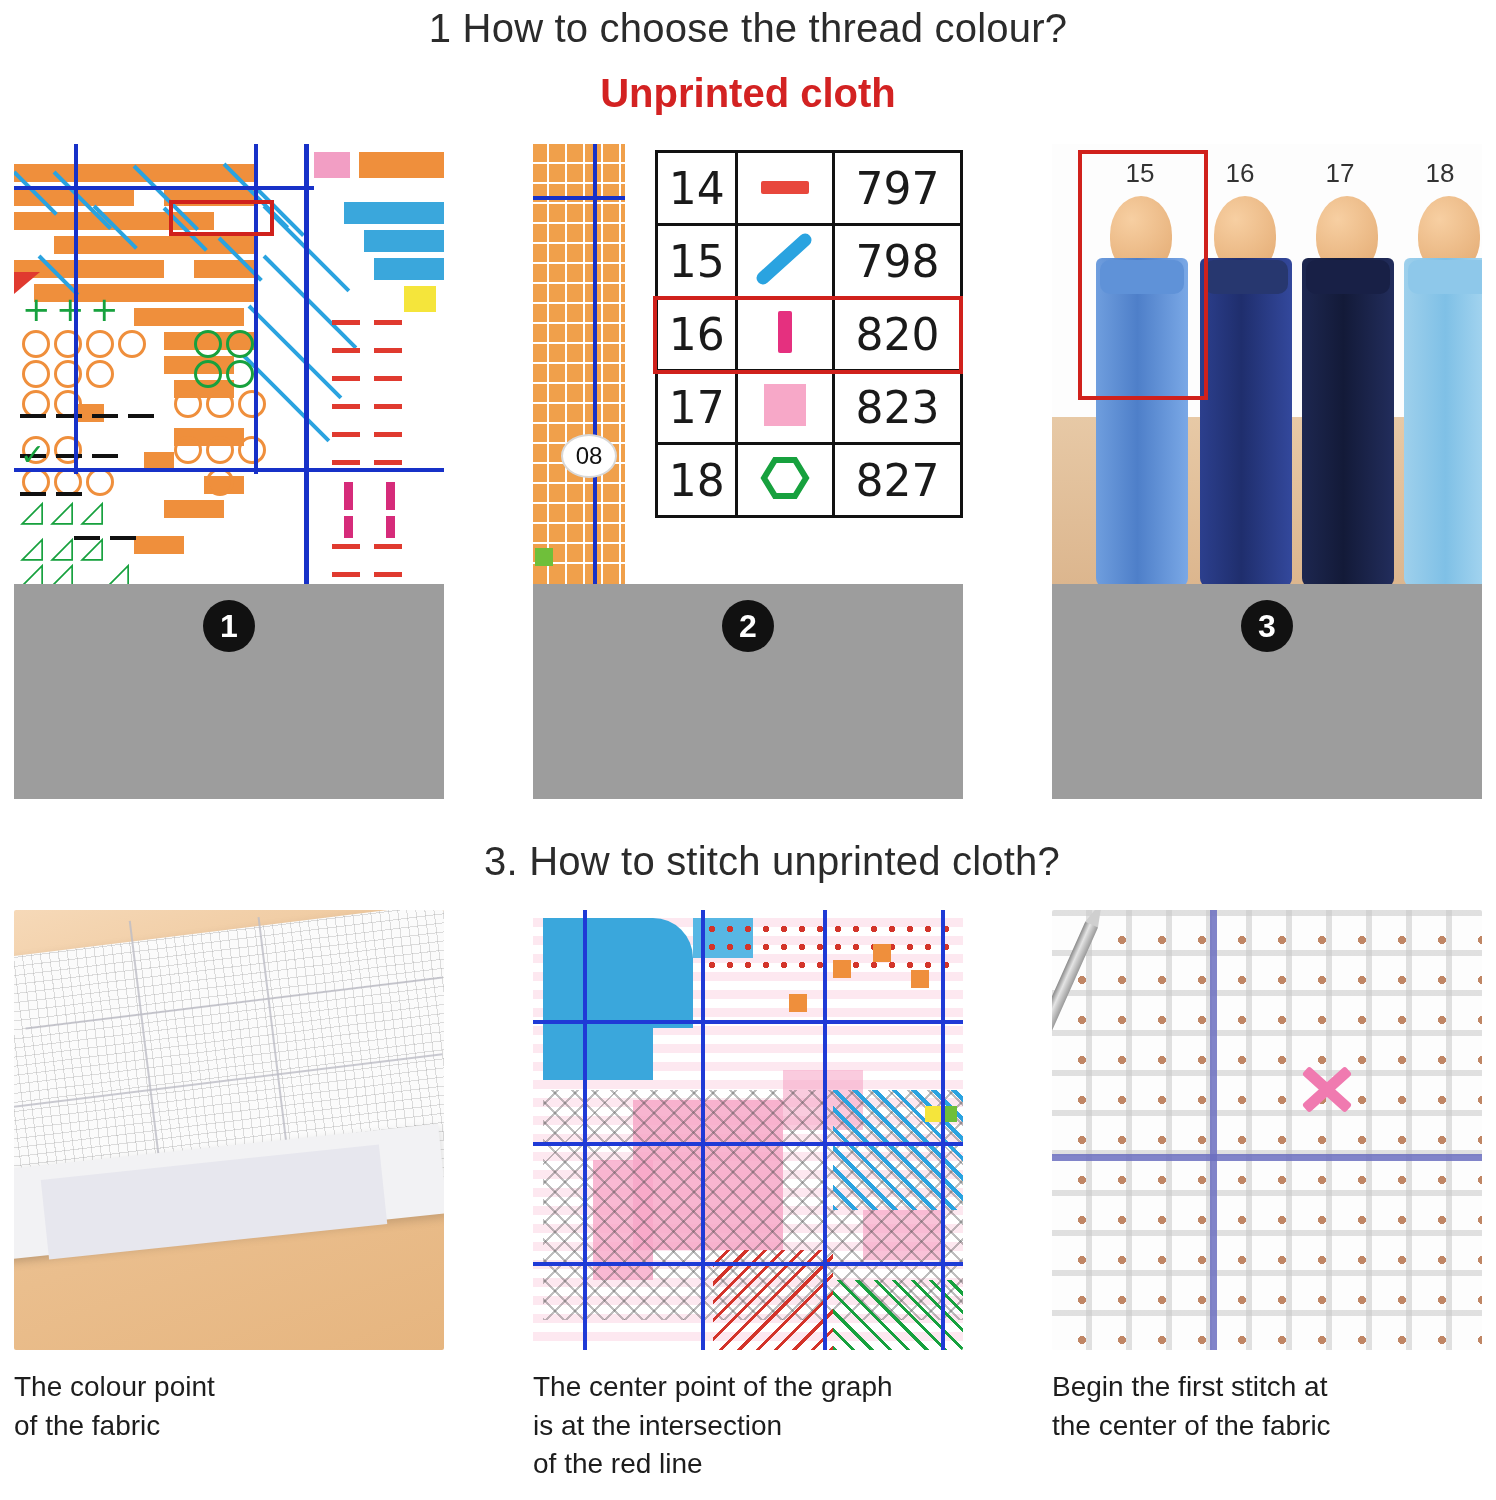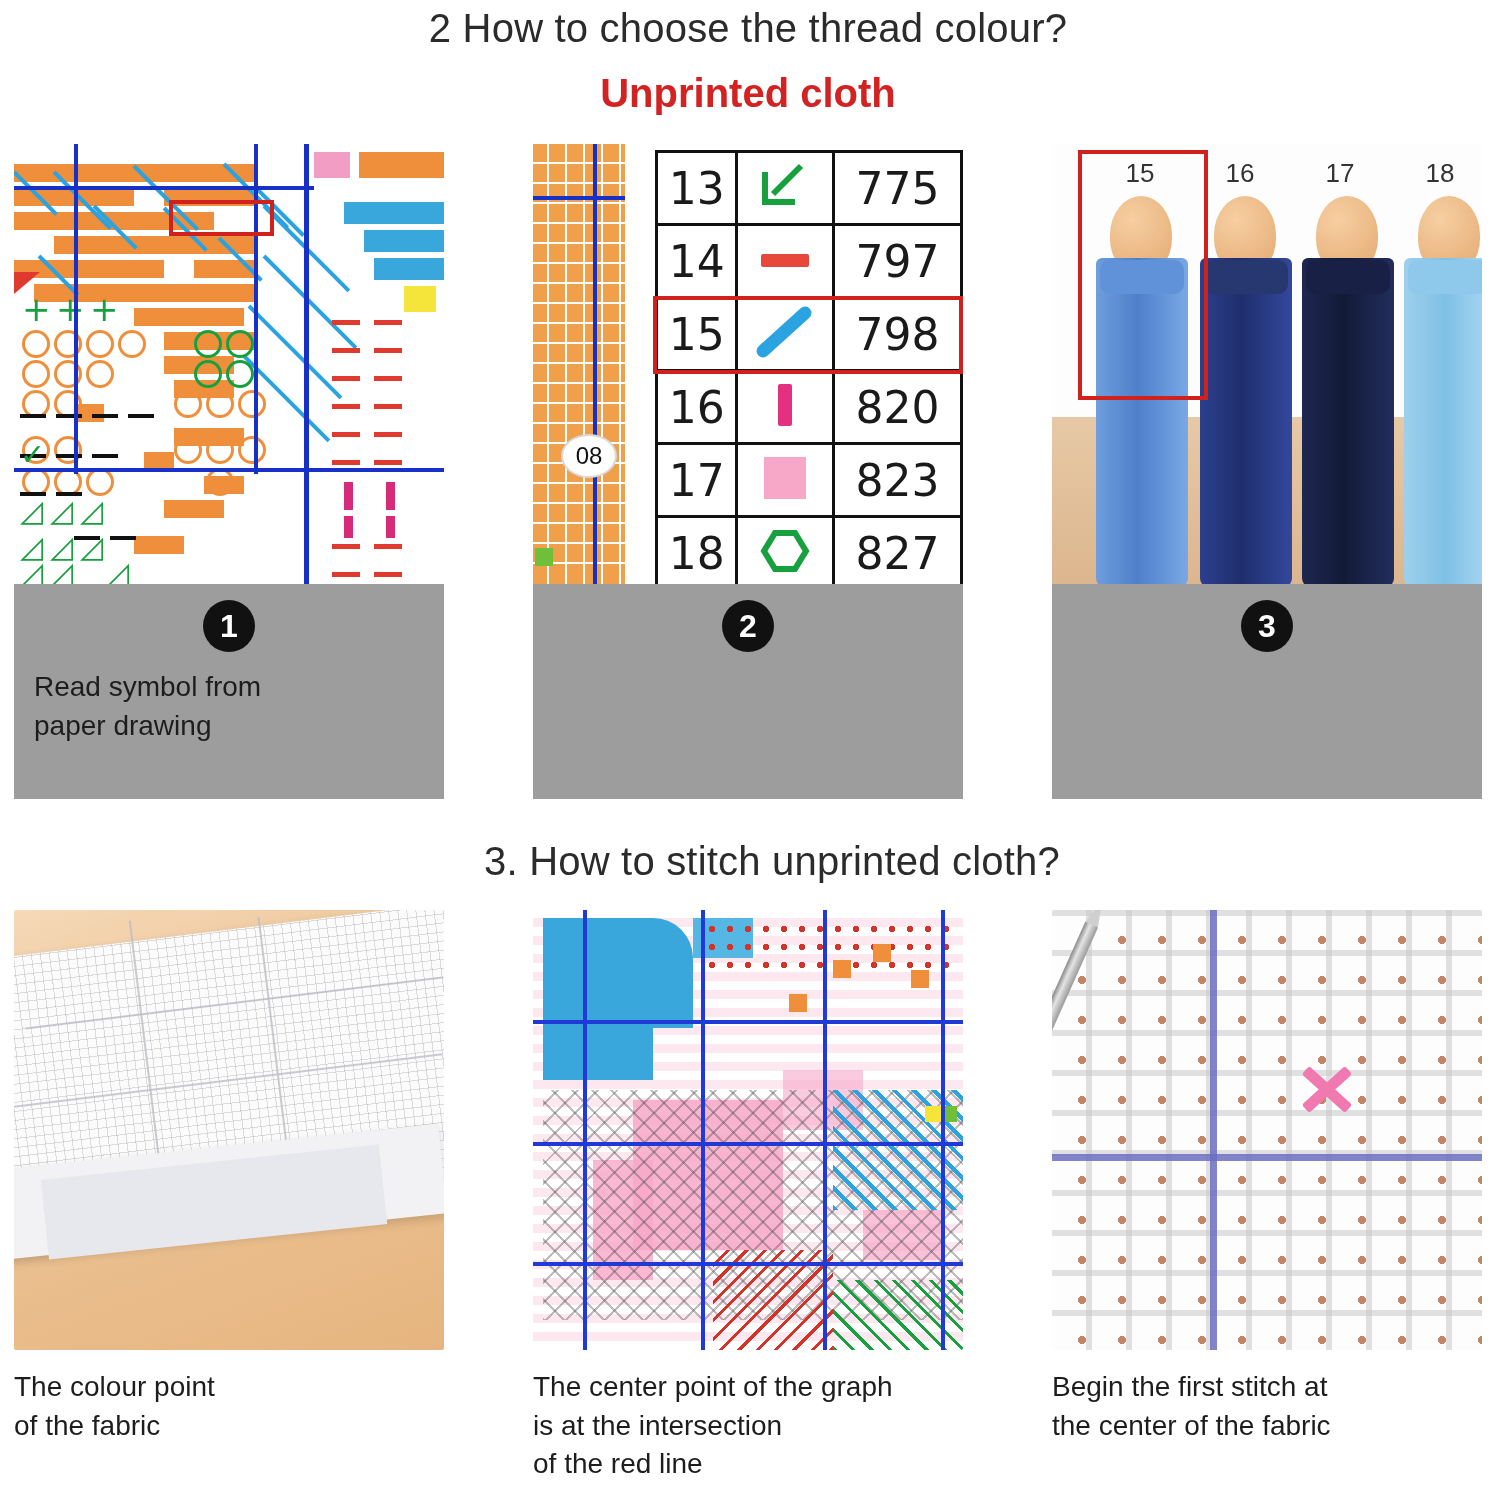--- a/index.html
+++ b/index.html
@@ -283,21 +283,21 @@
   .stitch-x span {
     position: absolute; left: 0; top: 24px; width: 58px; height: 11px;
     background: #f07ab0; border-radius: 3px;
   }
 </style>
 </head>
 <body>
 
 <div class="page">
 
-  <div class="h-section" id="heading-2">2 How to choose the thread colour?</div>
+  <div class="h-section" id="heading-2">1 How to choose the thread colour?</div>
   <div class="h-sub">Unprinted cloth</div>
 
   <div class="row" id="row-steps">
 
     <div class="card">
       <div class="card-img">
         <div class="grid-chart">
 
           <div class="gc-cell sq-orange" style="left:0;top:20px;width:240px;height:18px;"></div>
           <div class="gc-cell sq-orange" style="left:0;top:44px;width:120px;height:18px;"></div>
@@ -424,22 +424,20 @@
           <div class="gc-line-v" style="left:240px;top:0;width:4px;height:330px;"></div>
           <div class="gc-line-v" style="left:60px;top:0;width:4px;height:330px;"></div>
           <div class="gc-line-h" style="left:0;top:42px;width:300px;height:4px;"></div>
           <div class="gc-line-h" style="left:0;top:324px;width:430px;height:4px;"></div>
 
           <div class="redbox" style="left:155px;top:56px;width:105px;height:36px;"></div>
         </div>
       </div>
       <div class="card-caption">
         <div class="badge">1</div>
-        <div class="cap-text">Read symbol from
-paper drawing</div>
       </div>
     </div>
 
     <div class="card">
       <div class="card-img">
         <div class="legend-wrap">
           <div class="mini-grid">
             <div class="mg-v" style="left:14px;"></div>
             <div class="mg-v" style="left:32px;"></div>
             <div class="mg-v" style="left:50px;"></div>
@@ -467,30 +465,20 @@
             <div class="mg-h" style="top:398px;"></div>
             <div class="mg-h" style="top:418px;"></div>
             <div class="mg-blueline" style="left:0;top:52px;width:92px;height:4px;"></div>
             <div class="mg-blueline" style="left:60px;top:0;width:4px;height:440px;"></div>
             <div style="position:absolute;left:2px;top:404px;width:18px;height:18px;background:#6fbf3a;"></div>
           </div>
           <div class="oval-08">08</div>
 
           <table class="legend-table">
             <tbody>
-              <tr>
-                <td class="lt-num">13</td>
-                <td class="lt-sym">
-                  <svg width="56" height="52" viewBox="0 0 56 52">
-                    <path d="M44 6 L16 34" stroke="#17a13e" stroke-width="6" fill="none"></path>
-                    <path d="M8 12 L8 42 L38 42" stroke="#17a13e" stroke-width="6" fill="none"></path>
-                  </svg>
-                </td>
-                <td class="lt-code">775</td>
-              </tr>
               <tr>
                 <td class="lt-num">14</td>
                 <td class="lt-sym">
                   <span class="sym-box" style="width:48px;height:13px;background:#e8473c;border-radius:2px;"></span>
                 </td>
                 <td class="lt-code">797</td>
               </tr>
               <tr>
                 <td class="lt-num">15</td>
                 <td class="lt-sym">

